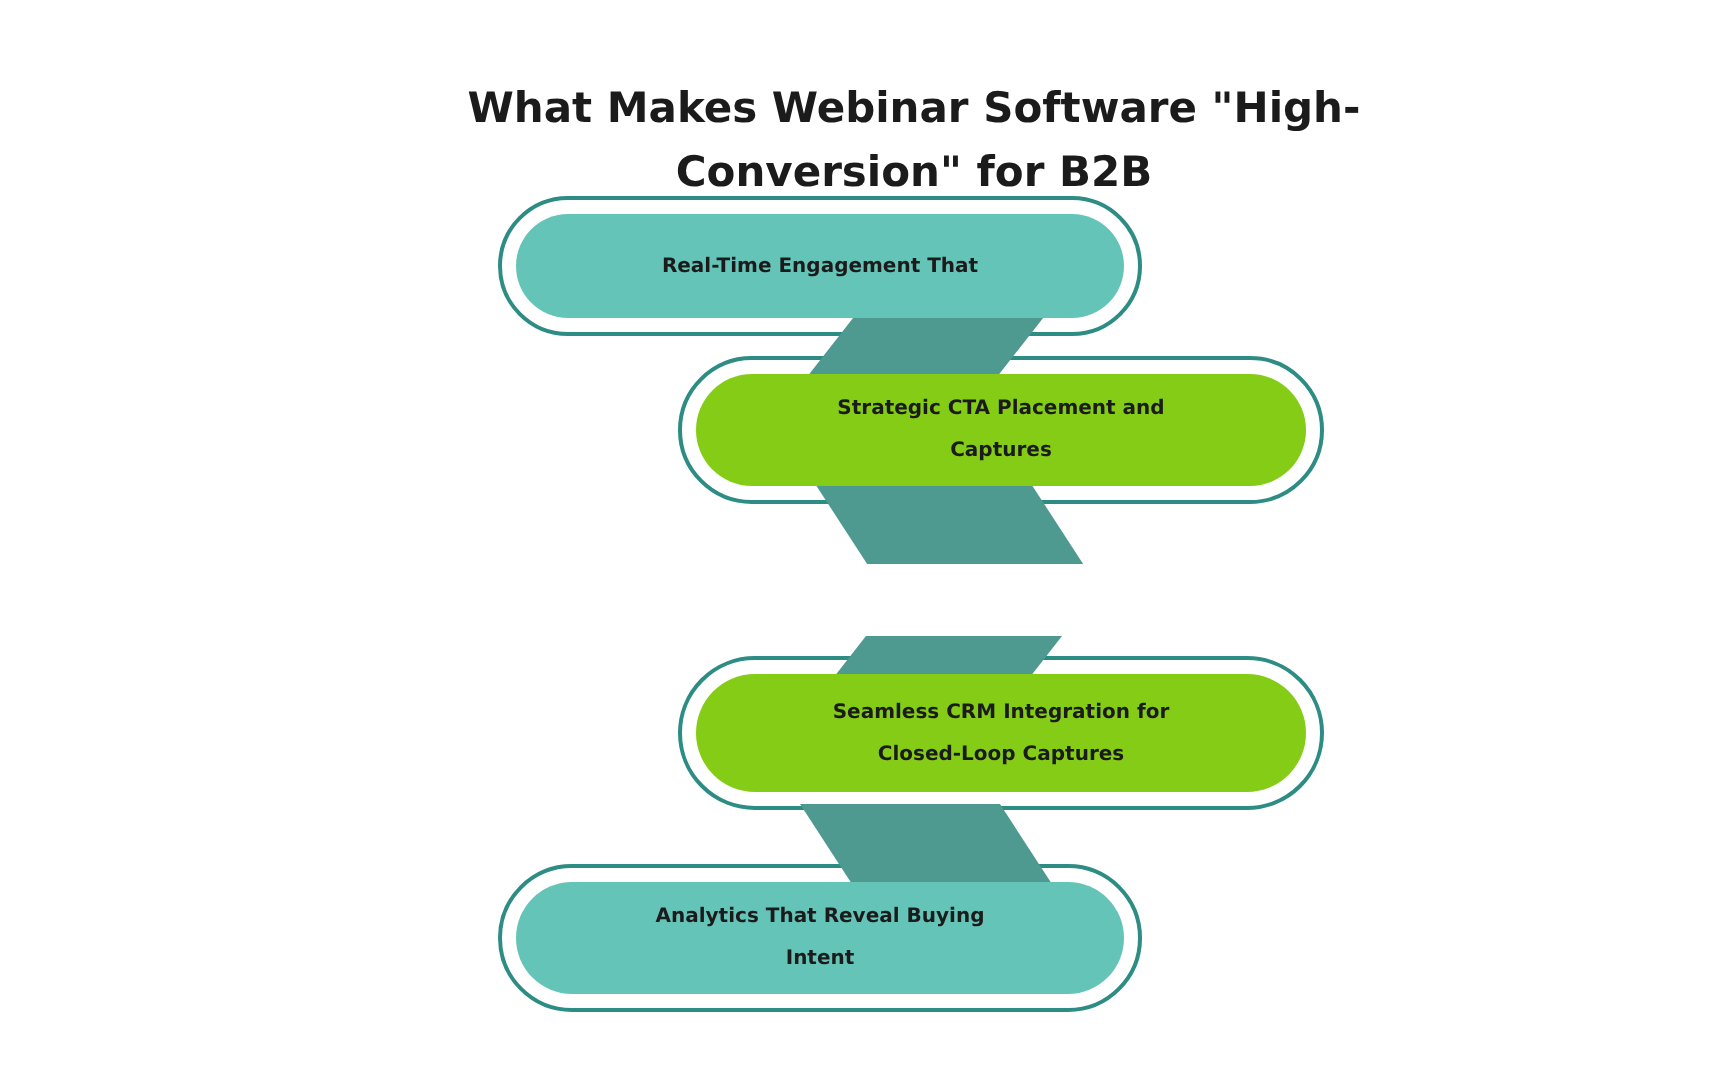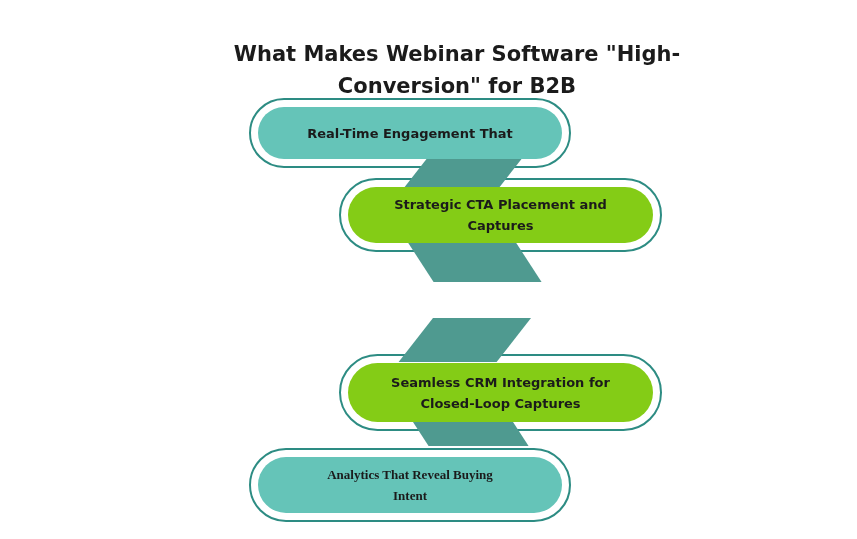--- a/index.html
+++ b/index.html
@@ -21,31 +21,31 @@
   .c3{left:433px;top:318px;width:98px;height:44px;transform:skewX(-38deg);}
   .c4{left:400px;top:402px;width:100px;height:44px;transform:skewX(33deg);}
   
   .pill{
     position:absolute;box-sizing:border-box;background:#ffffff;
     border:2px solid #2d8c83;border-radius:999px;
   }
   .p1{left:249px;top:98px; width:322px;height:70px;}
   .p2{left:339px;top:178px;width:323px;height:74px;}
   .p3{left:253px;top:258px;width:322px;height:79px;}
-  .p4{left:339px;top:354px;width:323px;height:77px;}
-  .p5{left:249px;top:448px;width:322px;height:74px;font-family:Liberation Serif, serif;}
+  .p4{left:339px;top:328px;width:323px;height:77px;}
+  .p5{left:249px;top:432px;width:322px;height:74px;}
   .pill-fill{
     position:absolute;z-index:3;inset:7px;border-radius:999px;
     display:flex;flex-direction:column;align-items:center;justify-content:center;
     text-align:center;
   }
   .dark  .pill-fill{background:#65c4b8;}
   .light .pill-fill{background:#84cc16;}
   .pill-line{
-    font-size:13px;font-weight:700;color:#1b1b1b;line-height:21px;white-space:nowrap;
+    font-size:10px;font-weight:700;color:#1b1b1b;line-height:21px;white-space:nowrap;
   }
 </style>
 </head>
 <body>
 
 <div class="canvas">
 
   <h1 class="title">
     <div class="tline">What Makes Webinar Software "High-</div>
     <div class="tline">Conversion" for B2B</div>

